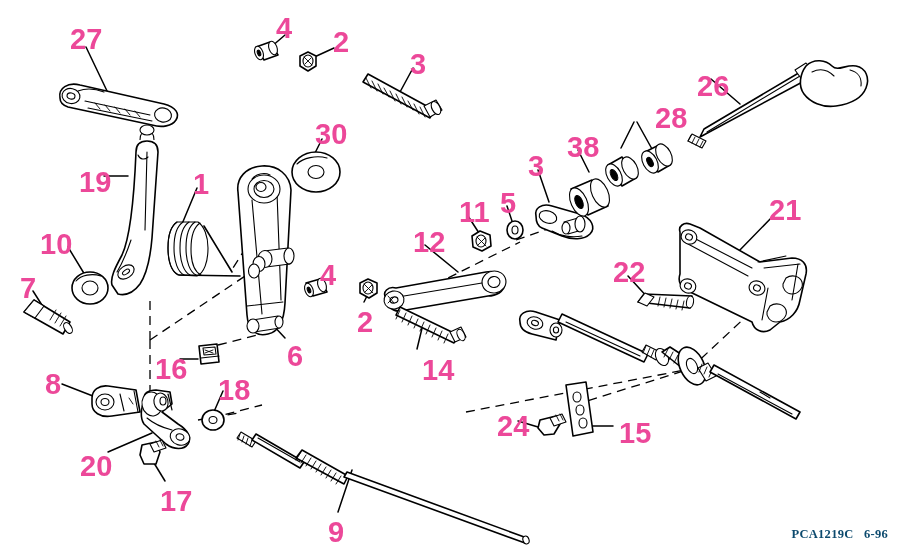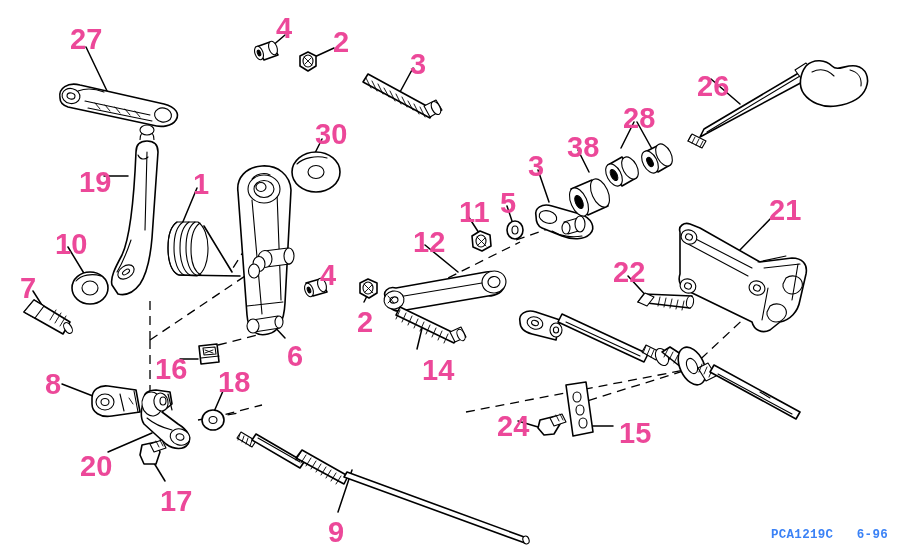--- a/index.html
+++ b/index.html
@@ -28,25 +28,25 @@
     font-size:29px;
     color:#ec4899;
     line-height:1;
     white-space:nowrap;
     user-select:none;
   }
   #footer-code{
     position:absolute;
     right:12px;
     bottom:10px;
-    font-family:Liberation Mono, monospace;
+    font-family:Liberation Serif, serif;
     font-weight:bold;
     font-size:12.5px;
     letter-spacing:0.3px;
-    color:#3b82f6;
+    color:#0c4a6e;
     white-space:pre;
   }
 </style>
 </head>
 <body>
 
 <div id="sheet">
 
   <svg id="art" viewBox="0 0 900 552" xmlns="http://www.w3.org/2000/svg">
     <defs>
@@ -393,40 +393,40 @@
       <path class="lnH" d="M556,415 L559,421 M560,414 L563,420"></path>
     </g>
 
   </svg>
 
   <div class="callout" style="left:70px;  top:25px;">27</div>
   <div class="callout" style="left:276px; top:14px;">4</div>
   <div class="callout" style="left:333px; top:28px;">2</div>
   <div class="callout" style="left:410px; top:50px;">3</div>
   <div class="callout" style="left:697px; top:62px;margin-top:10px;">26</div>
-  <div class="callout" style="left:623px; top:104px;text-align:center;">28</div>
+  <div class="callout" style="left:655px; top:104px;text-align:center;">28</div>
   <div class="callout" style="left:315px; top:120px;">30</div>
   <div class="callout" style="left:567px; top:133px;">38</div>
   <div class="callout" style="left:528px; top:152px;">3</div>
   <div class="callout" style="left:79px;  top:168px;text-align:center;">19</div>
   <div class="callout" style="left:193px; top:170px;">1</div>
   <div class="callout" style="left:459px; top:198px;">11</div>
   <div class="callout" style="left:500px; top:189px;">5</div>
   <div class="callout" style="left:769px; top:196px;">21</div>
-  <div class="callout" style="left:55px;  top:230px;">10</div>
+  <div class="callout" style="left:40px;  top:230px;">10</div>
   <div class="callout" style="left:413px; top:228px;text-align:center;">12</div>
   <div class="callout" style="left:320px; top:261px;">4</div>
   <div class="callout" style="left:20px;  top:274px;">7</div>
   <div class="callout" style="left:613px; top:258px;">22</div>
   <div class="callout" style="left:357px; top:308px;">2</div>
   <div class="callout" style="left:287px; top:342px;">6</div>
   <div class="callout" style="left:422px; top:356px;">14</div>
   <div class="callout" style="left:155px; top:355px;">16</div>
   <div class="callout" style="left:45px;  top:370px;">8</div>
-  <div class="callout" style="left:218px; top:368px;">18</div>
+  <div class="callout" style="left:218px; top:376px;">18</div>
   <div class="callout" style="left:497px; top:412px;">24</div>
   <div class="callout" style="left:619px; top:419px;">15</div>
   <div class="callout" style="left:80px;  top:452px;">20</div>
   <div class="callout" style="left:160px; top:487px;">17</div>
   <div class="callout" style="left:328px; top:518px;">9</div>
 
   <div id="footer-code">PCA1219C   6-96</div>
 
 </div>
 

